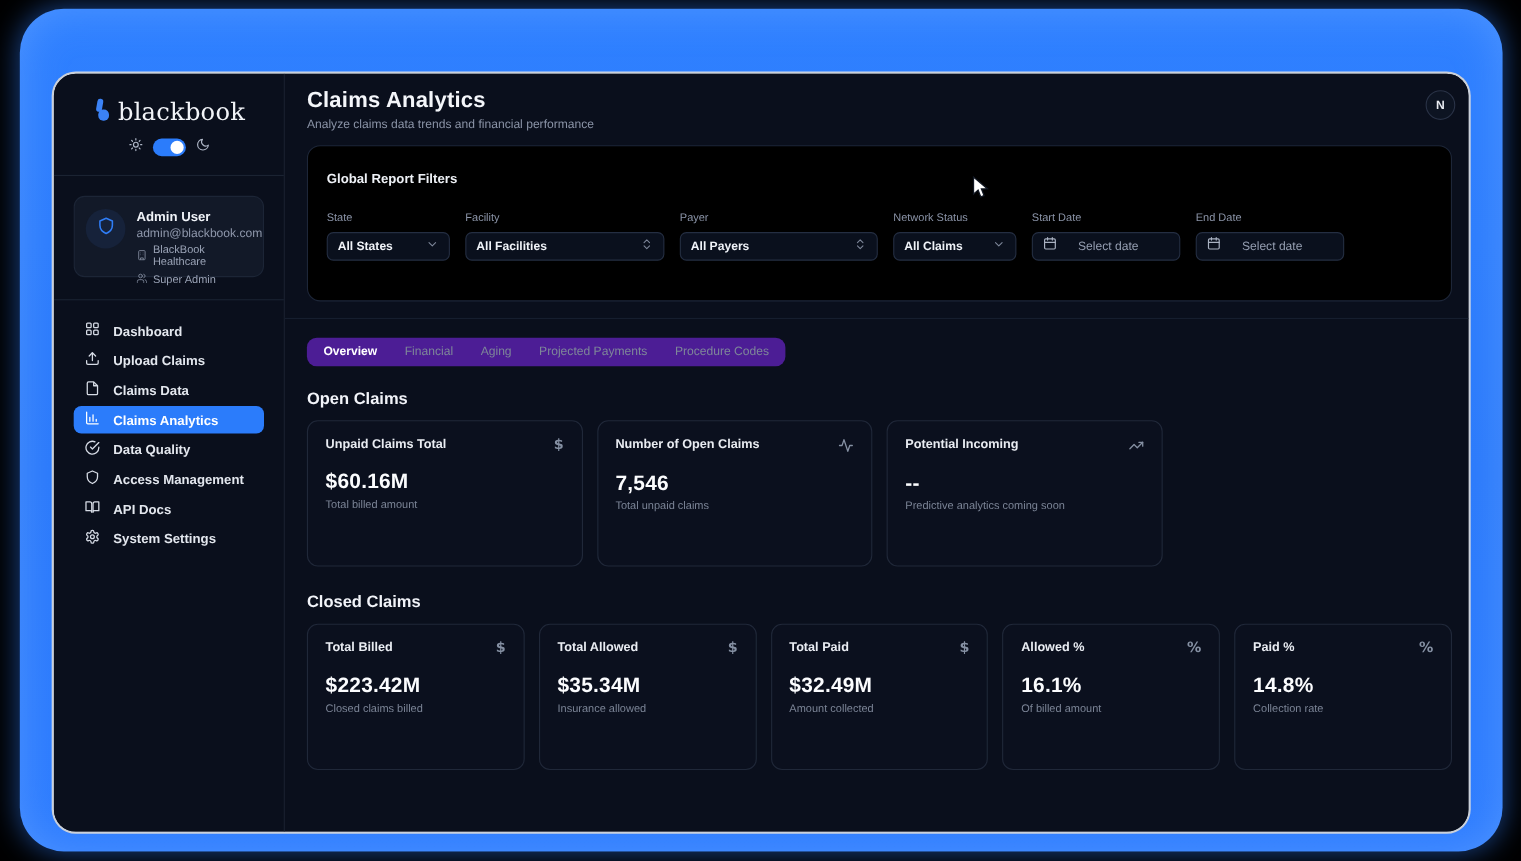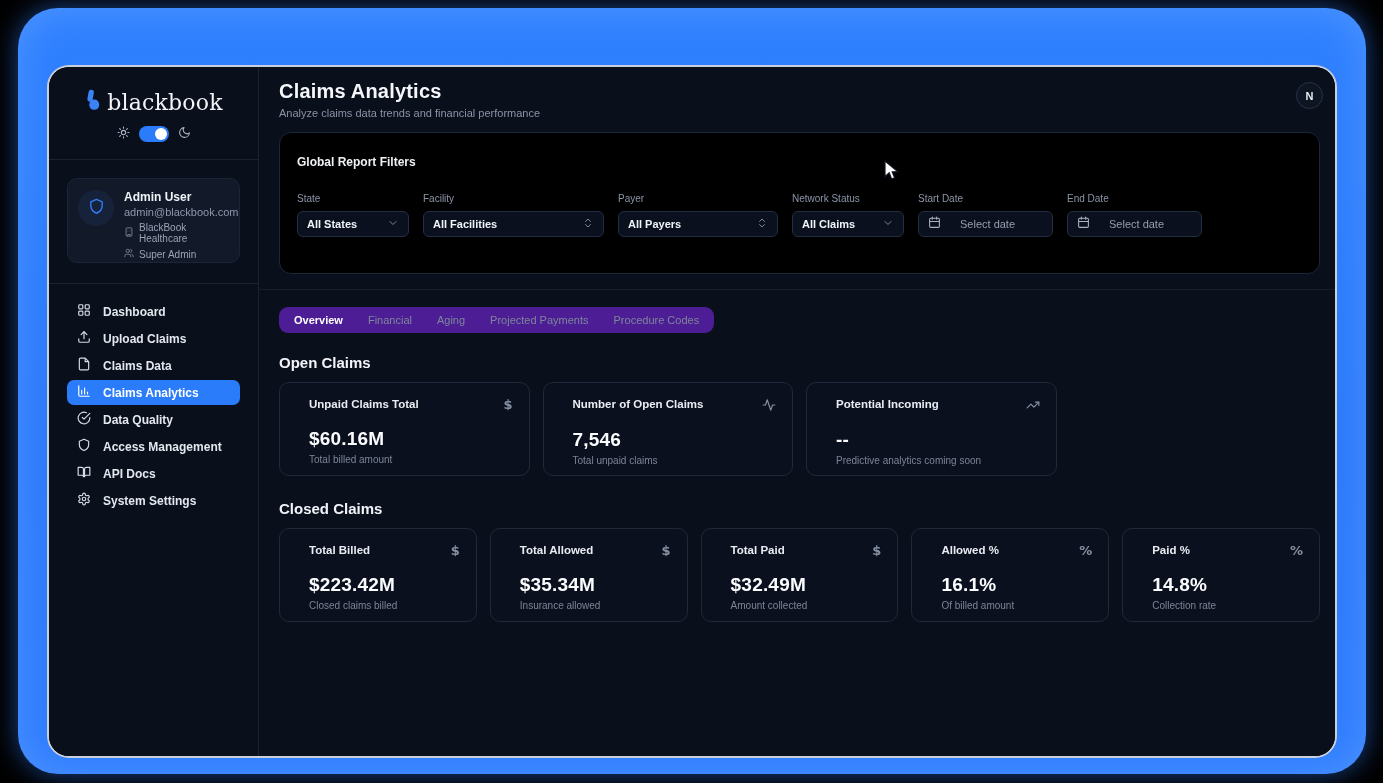--- a/index.html
+++ b/index.html
@@ -22,21 +22,21 @@
     padding-top:22px; background:#0a0f1c; }
   .logo-row { display:flex; align-items:center; justify-content:center; gap:7px; height:26px; }
   .logo-word { font-family:"DejaVu Serif", serif; font-weight:normal; font-size:22px;
     color:#f2f4f8; letter-spacing:.2px; }
   .toggle-row { display:flex; align-items:center; justify-content:center; gap:9px; margin-top:11px; height:16px; }
   .switch { width:30px; height:16px; border-radius:9px; background:#2b7cfb; position:relative; cursor:pointer; }
   .switch .knob { position:absolute; right:2px; top:2px; width:12px; height:12px; border-radius:50%; background:#fff; }
   .side-divider { border-top:1px solid #1b2332; margin-top:17px; }
 
   .user-card { margin:18px 18px 0 18px; background:#121928; border:1px solid #1c2536;
-    border-radius:10px; padding:11px 10px; display:flex; gap:10px; height:85px; }
+    border-radius:10px; padding:11px 10px; display:flex; gap:10px; height:74px; }
   .user-avatar { width:36px; height:36px; border-radius:50%; background:#16223a;
     display:flex; align-items:center; justify-content:center; flex:0 0 36px; color:#2f7df6; }
   .user-info { min-width:0; }
   .user-name { font-size:12px; font-weight:bold; color:#f0f3f8; }
   .user-email { font-size:11px; color:#8e97ab; margin-top:2px; }
   .user-meta { display:flex; align-items:center; gap:5px; font-size:10px; color:#9aa3b6; margin-top:4px; }
   .user-meta svg { color:#7e8799; }
 
   .nav { margin-top:15px; padding:0 18px; }
   .nav-item { display:flex; align-items:center; gap:12px; height:25px; margin-bottom:2px;
@@ -57,36 +57,36 @@
     border:1px solid #1d2638; padding:22px 17px 12px 17px; }
   .filters-title { font-size:12px; font-weight:bold; color:#eef1f6; }
   .filters-row { display:flex; gap:14px; margin-top:24px; }
   .field-label { font-size:10px; color:#8b94a8; margin-bottom:7px; }
   .control { height:26px; border-radius:6px; background:#0a101d; border:1px solid #242e42;
     display:flex; align-items:center; padding:0 9px; cursor:pointer;gap:11px; }
   .control .val { font-size:11px; font-weight:bold; color:#f0f3f8; flex:1; white-space:nowrap; }
   .control .ph { font-size:11px; color:#959eb1; flex:1; white-space:nowrap; }
   .control svg { color:#7d8699; flex:0 0 auto; }
   .control .cal { margin-right:8px; }
-  .w-state { width:112px; } .w-facility { width:181px; } .w-payer { width:160px;align-items:center; }
+  .w-state { width:112px; } .w-facility { width:181px; } .w-payer { width:180px;align-items:center; }
   .w-network { width:112px; } .w-date { width:135px; }
 
   .main-divider { border-top:1px solid #161e2e; margin:15px -15px 0 -20px; }
 
   .tabs { display:inline-flex; align-items:center; gap:25px; margin-top:17px;
     background:#4c1d95; border-radius:9px; padding:7px 15px; }
   .tab { font-size:11px; color:#7e8799; cursor:pointer; white-space:nowrap; }
   .tab.active { color:#ffffff; font-weight:bold; }
 
   .section-heading { font-size:15px; font-weight:bold; color:#f2f4f9; margin-top:21px; }
   .cards { display:grid; gap:13px; margin-top:11px; }
   .cards.four { grid-template-columns:repeat(4,1fr); }
   .cards.five { grid-template-columns:repeat(5,1fr); }
-  .card { height:94px; border:1px solid #202839; border-radius:10px; background:#0b101e;
-    padding:15px 16px 0 29px; }
+  .card { height:133px; border:1px solid #202839; border-radius:10px; background:#0b101e;
+    padding:15px 16px 0 16px; }
   .card-head { display:flex; align-items:flex-start; justify-content:space-between; }
   .card-title { font-size:11.5px; font-weight:bold; color:#e9ecf2; }
   .card-icon { color:#8590a3; font-size:13px; font-weight:600; line-height:1;
     font-family:"DejaVu Sans", sans-serif; }
   .card-icon svg { display:block; }
   .card-value { font-size:19px; font-weight:bold; color:#fbfcfe; margin-top:17px; letter-spacing:.2px; }
   .card-sub { font-size:10px; color:#7b8496; margin-top:4px; }
 
   .cursor { position:absolute; left:884px; top:160px; z-index:50; pointer-events:none; }
 </style>

